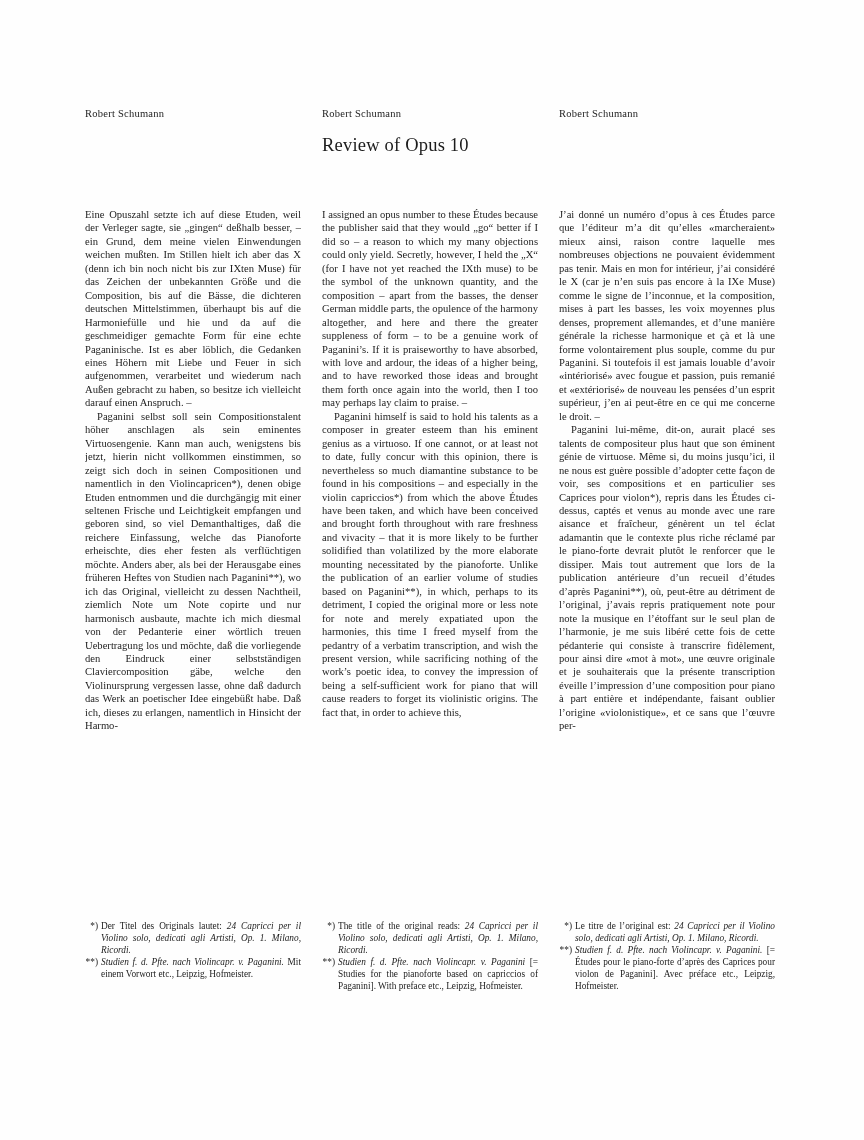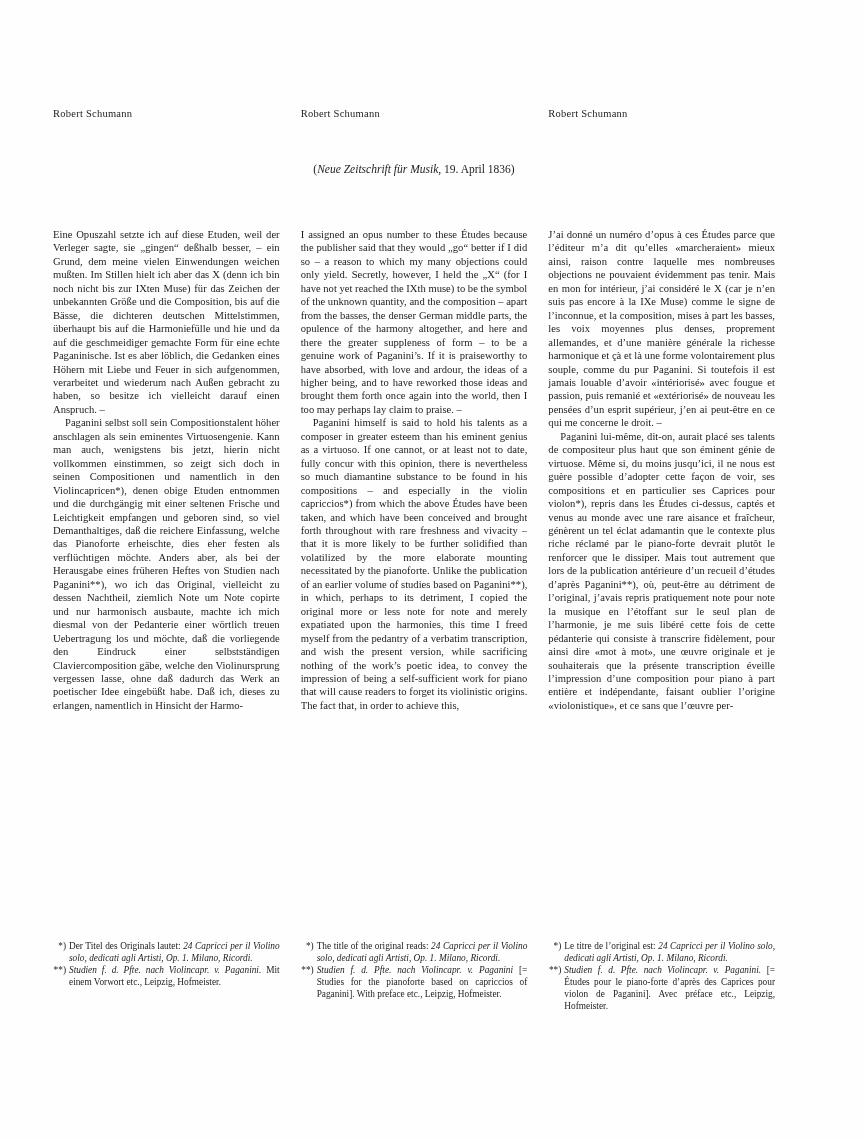--- a/index.html
+++ b/index.html
@@ -7,21 +7,21 @@
     padding: 0;
     background: #ffffff;
   }
   .page {
     position: relative;
     width: 864px;
     height: 1140px;
     margin: 0 auto;
     background: #fefefe;
     box-sizing: border-box;
-    padding: 107px 89px 0 53px;
+    padding: 107px 89px 0 85px;
     font-family: "Liberation Serif", serif;
     color: #1c1c1c;
     overflow: hidden;
   }
   .grid {
     display: grid;
     grid-template-columns: repeat(3, 1fr);
     column-gap: 21px;
   }
   .author {
@@ -87,27 +87,27 @@
 <body>
 
 <div class="page">
 
   <div class="grid head-row">
     <div class="col-head">
       <div class="author">Robert Schumann</div>
     </div>
     <div class="col-head">
       <div class="author">Robert Schumann</div>
+      <h1 class="title">Review of Opus 10</h1>
     </div>
     <div class="col-head">
       <div class="author">Robert Schumann</div>
     </div>
   </div>
 
-  <div class="subtitle"><span>(</span><i>Neue Zeitschrift für Musik</i><span>, 19. April 1836)</span></div>
 
   <div class="grid body-row">
     <div class="col" lang="de">
       <div class="col-body">
           <p>Eine Opuszahl setzte ich auf diese Etuden, weil der Verleger sagte, sie „gingen“ deßhalb besser, – ein Grund, dem meine vielen Einwendungen weichen mußten. Im Stillen hielt ich aber das X (denn ich bin noch nicht bis zur IXten Muse) für das Zeichen der unbekannten Größe und die Composition, bis auf die Bässe, die dichteren deutschen Mittelstimmen, überhaupt bis auf die Harmoniefülle und hie und da auf die geschmeidiger gemachte Form für eine echte Paganinische. Ist es aber löblich, die Gedanken eines Höhern mit Liebe und Feuer in sich aufgenommen, verarbeitet und wiederum nach Außen gebracht zu haben, so besitze ich vielleicht darauf einen Anspruch. –</p>
           <p>Paganini selbst soll sein Compositionstalent höher anschlagen als sein eminentes Virtuosengenie. Kann man auch, wenigstens bis jetzt, hierin nicht vollkommen einstimmen, so zeigt sich doch in seinen Compositionen und namentlich in den Violincapricen*), denen obige Etuden entnommen und die durchgängig mit einer seltenen Frische und Leichtigkeit empfangen und geboren sind, so viel Demanthaltiges, daß die reichere Einfassung, welche das Pianoforte erheischte, dies eher festen als verflüchtigen möchte. Anders aber, als bei der Herausgabe eines früheren Heftes von Studien nach Paganini**), wo ich das Original, vielleicht zu dessen Nachtheil, ziemlich Note um Note copirte und nur harmonisch ausbaute, machte ich mich diesmal von der Pedanterie einer wörtlich treuen Uebertragung los und möchte, daß die vorliegende den Eindruck einer selbstständigen Claviercomposition gäbe, welche den Violinursprung vergessen lasse, ohne daß dadurch das Werk an poetischer Idee eingebüßt habe. Daß ich, dieses zu erlangen, namentlich in Hinsicht der Harmo-</p>
         </div>
       <div class="footnotes">
           <div class="note">
             <span class="note-marker">*)</span>

